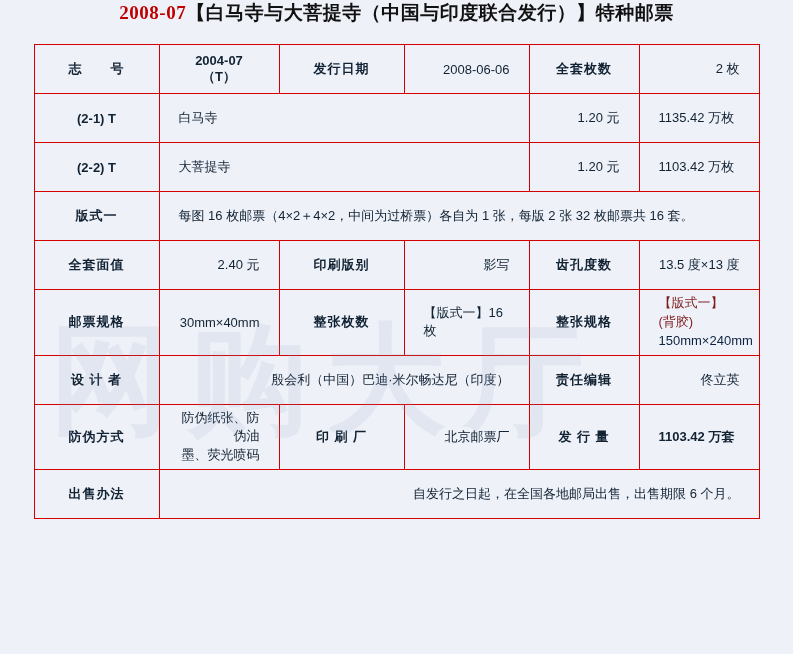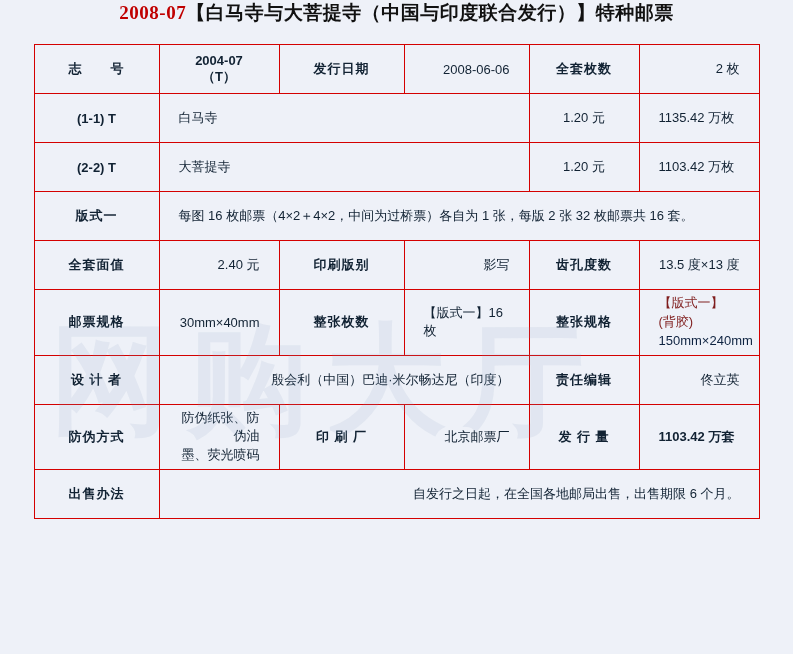--- a/index.html
+++ b/index.html
@@ -84,21 +84,21 @@
     font-weight: bold;
   }
   .val-red-plain {
     color: #7f1d1d;
   }
   .val {
     color: #0d2240;
     text-align: right;
   }
   .right {
-    text-align: center;
+    text-align: right;
   }
   .center {
     text-align: center;
   }
   .tall {
     height: 52px;
   }
   .two-line {
     line-height: 1.45;
   }
@@ -126,21 +126,21 @@
     <tbody>
       <tr>
         <td class="lbl tall">志　　号</td>
         <td class="val-red center tall">2004-07（T）</td>
         <td class="lbl tall">发行日期</td>
         <td class="val tall">2008-06-06</td>
         <td class="lbl tall">全套枚数</td>
         <td class="val tall">2 枚</td>
       </tr>
       <tr>
-        <td class="lbl-red tall">(1-1) T</td>
+        <td class="lbl-red tall">(2-1) T</td>
         <td class="val-red-plain tall" colspan="3">白马寺</td>
         <td class="val-red-plain right tall">1.20 元</td>
         <td class="val-red-plain tall">1135.42 万枚</td>
       </tr>
       <tr>
         <td class="lbl-red tall">(2-2) T</td>
         <td class="val-red-plain tall" colspan="3">大菩提寺</td>
         <td class="val-red-plain right tall">1.20 元</td>
         <td class="val-red-plain tall">1103.42 万枚</td>
       </tr>

